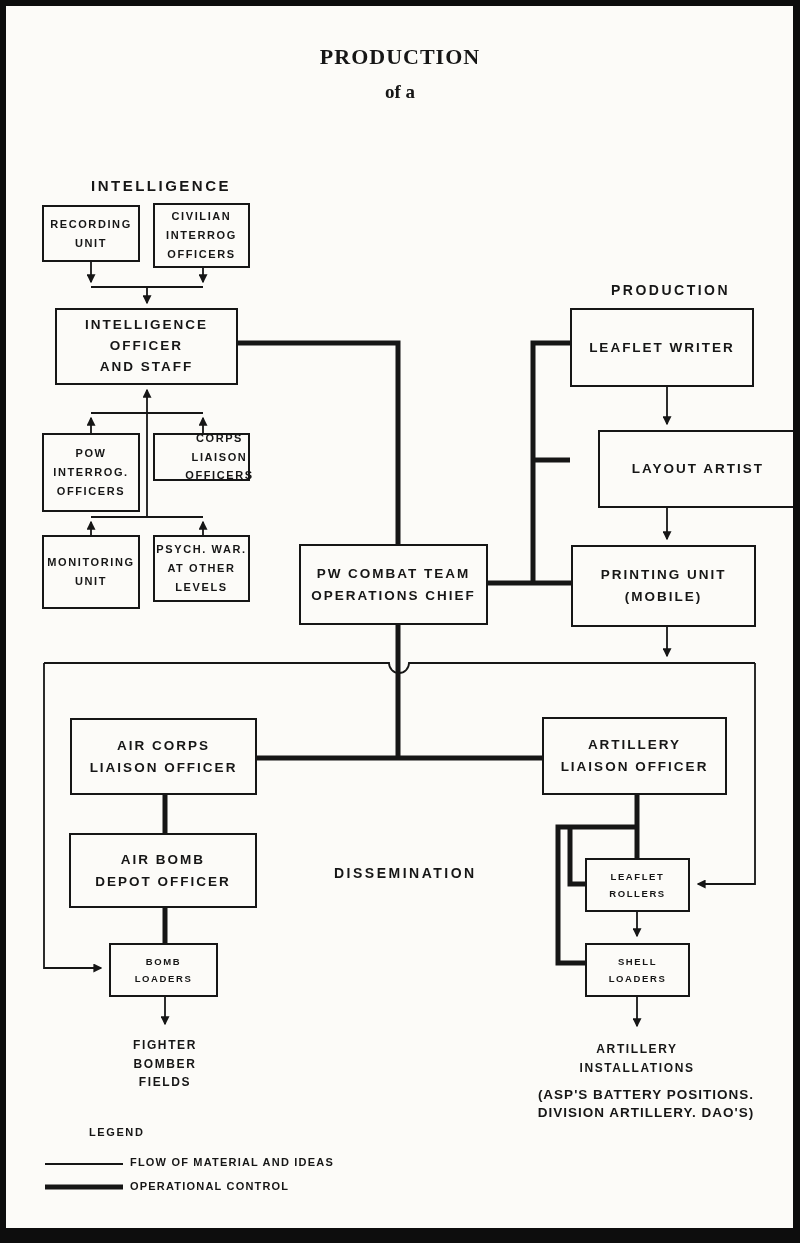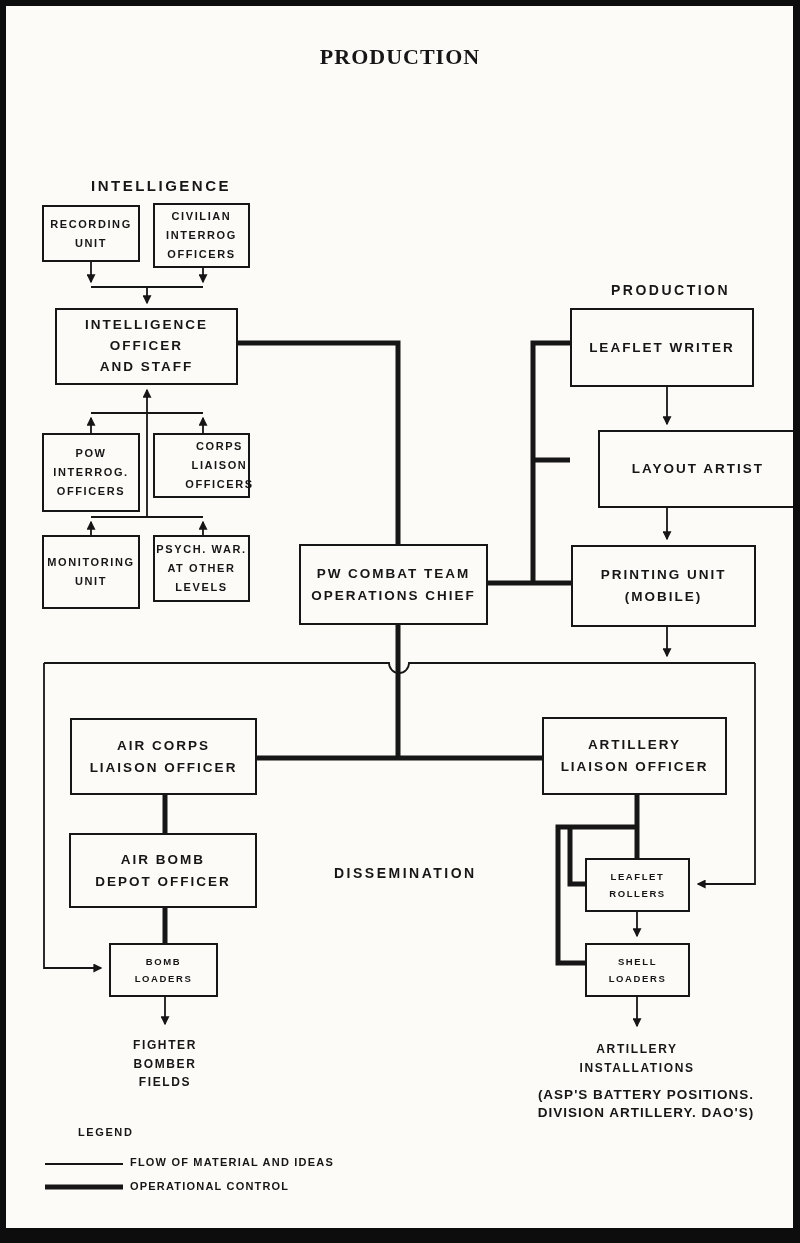--- a/index.html
+++ b/index.html
@@ -111,38 +111,39 @@
   <path class="thick" d="M637,795 V858"></path>
   <path class="thick" d="M637,827 H558 V963 H585"></path>
   <path class="thick" d="M570,827 V884 H585"></path>
 
   <path class="thin" d="M45,1164 H123"></path>
   <path class="thick" d="M45,1187 H123" stroke-width="4.5"></path>
 </svg>
 
 <div class="title">
   <div class="t1">PRODUCTION</div>
+  <div class="t2">of a</div>
 </div>
 
 <div class="seclabel" style="left:91px;top:177px;">INTELLIGENCE</div>
 <div class="seclabel" style="left:611px;top:282px;font-size:14px;">PRODUCTION</div>
 <div class="seclabel" style="left:334px;top:865px;font-size:14px;">DISSEMINATION</div>
 
 <div class="node fs11" style="left:42px;top:205px;width:98px;height:57px;">RECORDING
 UNIT</div>
 <div class="node fs11" style="left:153px;top:203px;width:97px;height:65px;">CIVILIAN
 INTERROG
 OFFICERS</div>
 <div class="node fs14" style="left:55px;top:308px;width:183px;height:77px;line-height:1.55;">INTELLIGENCE
 OFFICER
 AND STAFF</div>
 <div class="node fs11" style="left:42px;top:433px;width:98px;height:79px;">POW
 INTERROG.
 OFFICERS</div>
-<div class="node fs11" style="left:153px;top:433px;width:97px;height:65px;padding-left:36px;">CORPS
+<div class="node fs11" style="left:153px;top:433px;width:97px;height:48px;padding-left:36px;">CORPS
 LIAISON
 OFFICERS</div>
 <div class="node fs11" style="left:42px;top:535px;width:98px;height:74px;">MONITORING
 UNIT</div>
 <div class="node fs11" style="left:153px;top:535px;width:97px;height:67px;">PSYCH. WAR.
 AT OTHER
 LEVELS</div>
 
 <div class="node fs14" style="left:299px;top:544px;width:189px;height:81px;">PW COMBAT TEAM
 OPERATIONS CHIEF</div>
@@ -166,17 +167,17 @@
 LOADERS</div>
 
 <div class="terminal term12" style="left:100px;top:1036px;width:130px;">FIGHTER
 BOMBER
 FIELDS</div>
 <div class="terminal term12" style="left:552px;top:1040px;width:170px;">ARTILLERY
 INSTALLATIONS</div>
 <div class="terminal note" style="left:518px;top:1086px;width:256px;">(ASP'S BATTERY POSITIONS.
 DIVISION ARTILLERY. DAO'S)</div>
 
-<div class="legend-title" style="left:34px;top:1126px;padding-left:44px;">LEGEND</div>
+<div class="legend-title" style="left:45px;top:1126px;padding-left:44px;">LEGEND</div>
 <div class="legend-label" style="left:130px;top:1156px;">FLOW OF MATERIAL AND IDEAS</div>
 <div class="legend-label" style="left:130px;top:1180px;">OPERATIONAL CONTROL</div>
 
 <div class="frame"></div>
 
 </body></html>

